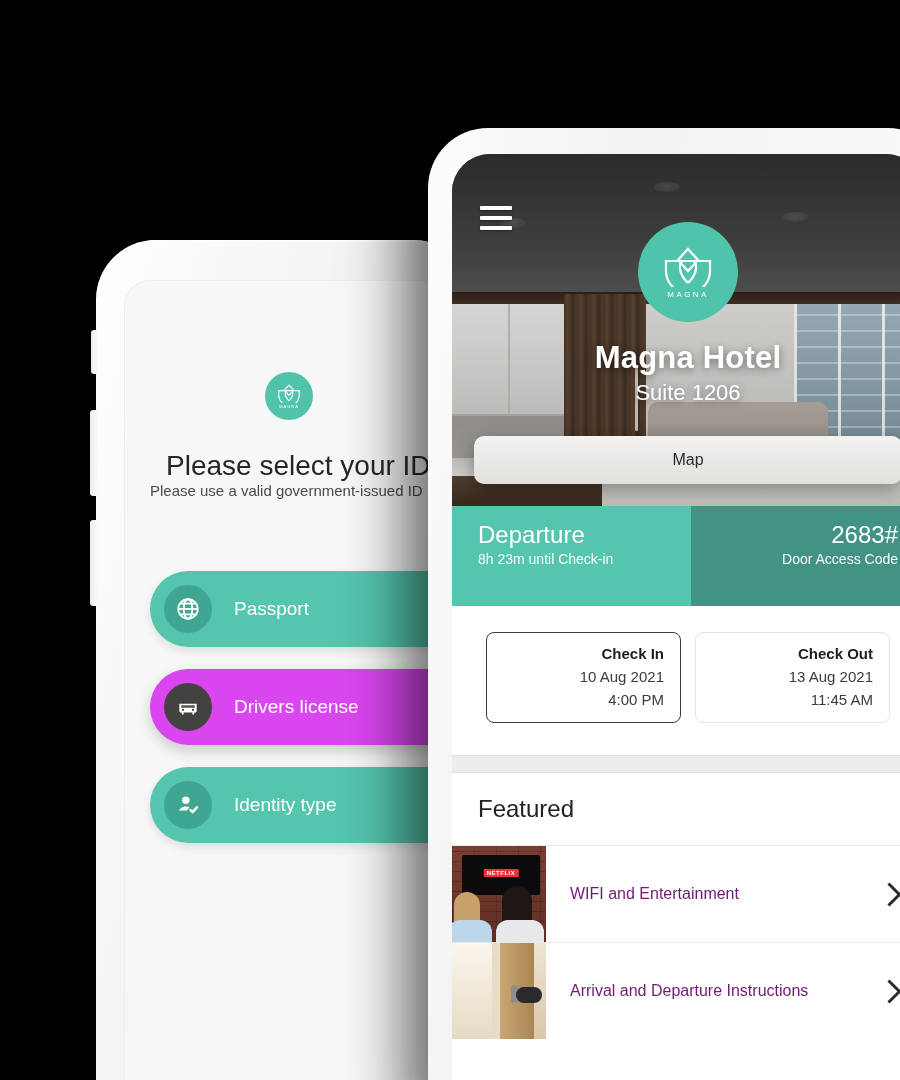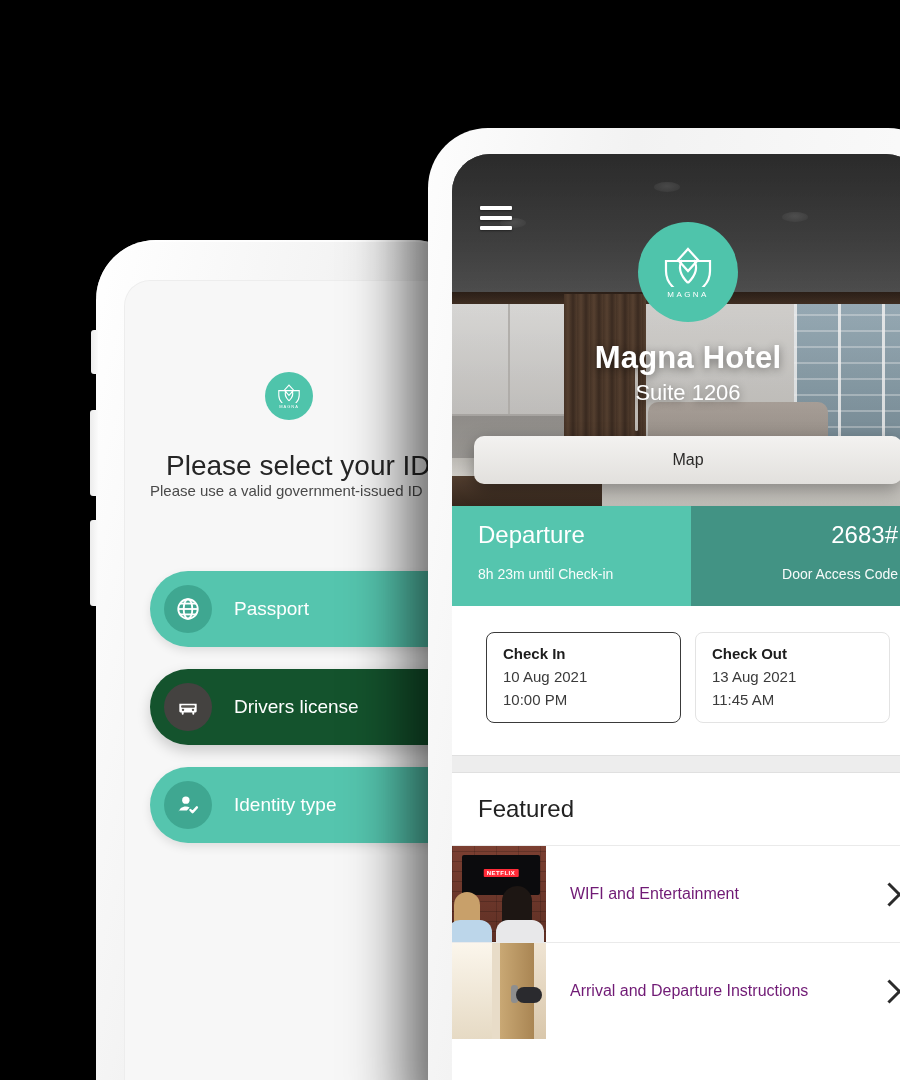--- a/index.html
+++ b/index.html
@@ -104,25 +104,25 @@
   .tab{flex:1;display:flex;align-items:center;justify-content:center;
     font-size:16px;cursor:pointer;}
   .tab.active{background:#2b2a29;color:#fff;}
   .tab.inactive{background:linear-gradient(180deg,#f3f2f0,#e2e0dd);color:#2b2a29;}
 
   
   .strip{display:flex;height:100px;}
   .strip-left{flex:1.03;background:#55c5ae;padding:16px 0 0 26px;box-sizing:border-box;}
   .strip-right{flex:1;background:#429384;padding:16px 26px 0 0;box-sizing:border-box;text-align:right;}
   .strip-big{color:#fff;font-size:24px;line-height:1.1;}
-  .strip-sub{color:#fff;font-size:14px;margin-top:18px;opacity:.96;}
+  .strip-sub{color:#fff;font-size:14px;margin-top:3px;opacity:.96;}
 
   
   .card{background:#fff;padding:26px 34px 32px;}
-  .dates{display:flex;gap:14px;}
+  .dates{display:flex;gap:14px;text-align:right;}
   .datebox{flex:1;border-radius:8px;padding:12px 16px 14px;box-sizing:border-box;}
   .datebox.primary{border:1.5px solid #3a3a3a;}
   .datebox.secondary{border:1.5px solid #e3e3e3;}
   .date-label{font-size:15px;font-weight:bold;color:#1d1d1d;}
   .date-val{font-size:15px;color:#3b3b3b;margin-top:6px;}
   .cta{margin-top:26px;height:52px;border-radius:8px;background:#55c5ae;color:#fff;
     display:flex;align-items:center;justify-content:center;font-size:17px;cursor:pointer;border:0;width:100%;}
 
   .gap{height:16px;background:#ededed;border-top:1px solid #e0e0e0;border-bottom:1px solid #e0e0e0;}
 
@@ -161,21 +161,21 @@
   .l-logo{margin:46px auto 0;width:48px;height:48px;border-radius:50%;background:#4fc4ab;
     display:flex;flex-direction:column;align-items:center;justify-content:center;}
   .l-logo .logo-mark{width:26px;height:20px;}
   .l-logo .logo-word{font-size:4px;letter-spacing:1px;margin-top:1px;}
   .l-heading{margin-top:30px;font-size:28px;color:#262626;white-space:nowrap;padding-left:42px;}
   .l-sub{font-size:15px;color:#4a4a4a;white-space:nowrap;padding-left:26px;}
   .l-options{margin-top:72px;padding-left:26px;}
   .opt{height:76px;border-radius:38px;display:flex;align-items:center;margin-bottom:22px;
     width:340px;box-sizing:border-box;padding-left:14px;cursor:pointer;}
   .opt.teal{background:#55c5ae;box-shadow:0 4px 10px rgba(0,0,0,.10);}
-  .opt.dark{background:#14532d;box-shadow:0 6px 14px rgba(0,0,0,.18);}
+  .opt.dark{background:#d946ef;box-shadow:0 6px 14px rgba(0,0,0,.18);}
   .opt-ico{width:48px;height:48px;border-radius:50%;display:flex;align-items:center;justify-content:center;flex:0 0 48px;}
   .opt.teal .opt-ico{background:#3fa791;}
   .opt.dark .opt-ico{background:#444240;}
   .opt-label{margin-left:22px;font-size:19px;color:#fff;}
 </style>
 </head>
 <body>
 
 <div class="stage">
 
@@ -307,21 +307,21 @@
           <div class="strip-big">2683#</div>
           <div class="strip-sub">Door Access Code</div>
         </div>
       </div>
 
       <div class="card">
         <div class="dates">
           <div class="datebox primary">
             <div class="date-label">Check In</div>
             <div class="date-val">10 Aug 2021</div>
-            <div class="date-val">10:00 PM</div>
+            <div class="date-val">4:00 PM</div>
           </div>
           <div class="datebox secondary">
             <div class="date-label">Check Out</div>
             <div class="date-val">13 Aug 2021</div>
             <div class="date-val">11:45 AM</div>
           </div>
         </div>
       </div>
 
       <div class="gap"></div>

